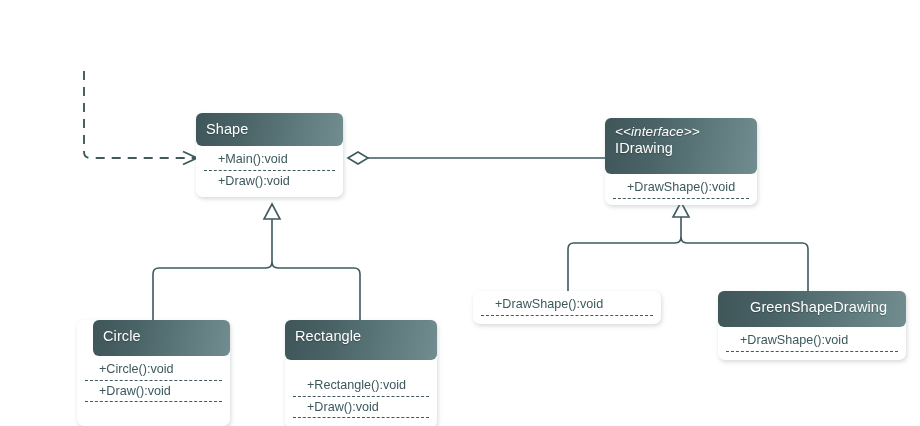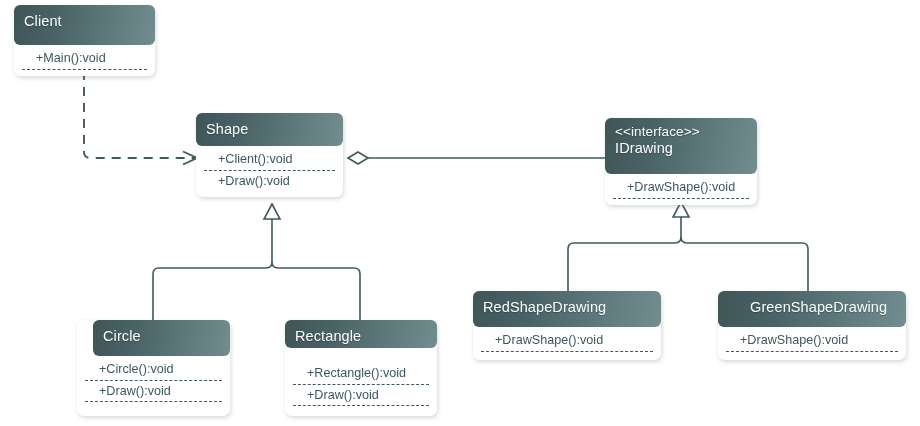--- a/index.html
+++ b/index.html
@@ -40,20 +40,21 @@
     padding: 8px 10px 6px 10px;
     letter-spacing: 0.1px;
     text-shadow: 0 1px 1px rgba(0,0,0,0.25);
   }
   .uml-header.two-line {
     padding-top: 6px;
   }
   .uml-stereotype {
     display: block;
     font-size: 13.5px;
+    font-style: italic;
   }
   .uml-body {
     box-sizing: border-box;
     padding: 3px 8px 6px 8px;
   }
   .uml-member {
     color: #3c585c;
     font-size: 12.6px;
     line-height: 1.0;
     padding: 4px 0 4px 14px;
@@ -88,73 +89,62 @@
       <polygon points="272,204 280,219 264,219" fill="#ffffff" stroke="#3e5a5d" stroke-width="1.6"></polygon>
     </g>
 
     <g>
       <path d="M 681 216 L 681 237 Q 681 243 675 243 L 574 243 Q 568 243 568 249 L 568 291" fill="none" stroke="#3e5a5d" stroke-width="1.6"></path>
       <path d="M 681 237 Q 681 243 687 243 L 802 243 Q 808 243 808 249 L 808 291" fill="none" stroke="#3e5a5d" stroke-width="1.6"></path>
       <polygon points="681,202 689,217 673,217" fill="#ffffff" stroke="#3e5a5d" stroke-width="1.6"></polygon>
     </g>
   </svg>
 
-  <div class="uml-class" style="left:14px; top:5px; width:141px;">
-    <div class="uml-header" style="height:40px;">
-      <span>Client</span>
-    </div>
-    <div class="uml-body">
-      <div class="uml-member">+Main():void</div>
-    </div>
-  </div>
 
   <div class="uml-class" style="left:196px; top:113px; width:147px;">
     <div class="uml-header" style="height:33px;">
       <span>Shape</span>
     </div>
     <div class="uml-body">
-      <div class="uml-member">+Client():void</div>
+      <div class="uml-member">+Main():void</div>
       <div class="uml-member no-rule">+Draw():void</div>
     </div>
   </div>
 
   <div class="uml-class" style="left:605px; top:118px; width:152px;">
     <div class="uml-header two-line" style="height:56px;">
       <span class="uml-stereotype">&lt;&lt;interface&gt;&gt;</span>
       <span>IDrawing</span>
     </div>
     <div class="uml-body">
       <div class="uml-member">+DrawShape():void</div>
     </div>
   </div>
 
   <div class="uml-class" style="left:77px; top:320px; width:153px;">
     <div class="uml-header" style="height:36px;margin-left:16px;">
       <span>Circle</span>
     </div>
-    <div class="uml-body" style="padding-bottom:14px;">
+    <div class="uml-body" style="padding-bottom:24px;">
       <div class="uml-member">+Circle():void</div>
       <div class="uml-member">+Draw():void</div>
     </div>
   </div>
 
   <div class="uml-class" style="left:285px; top:320px; width:152px;">
-    <div class="uml-header" style="height:28px;">
+    <div class="uml-header" style="height:40px;">
       <span>Rectangle</span>
     </div>
     <div class="uml-body" style="padding-bottom:10px;margin-top:12px;">
       <div class="uml-member">+Rectangle():void</div>
       <div class="uml-member">+Draw():void</div>
     </div>
   </div>
 
   <div class="uml-class" style="left:473px; top:291px; width:188px;">
-    <div class="uml-header" style="height:36px;">
-      <span>RedShapeDrawing</span>
-    </div>
     <div class="uml-body" style="padding-bottom:8px;">
       <div class="uml-member">+DrawShape():void</div>
     </div>
   </div>
 
   <div class="uml-class" style="left:718px; top:291px; width:188px;">
     <div class="uml-header" style="height:36px;padding-left:32px;">
       <span>GreenShapeDrawing</span>
     </div>
     <div class="uml-body" style="padding-bottom:8px;">

